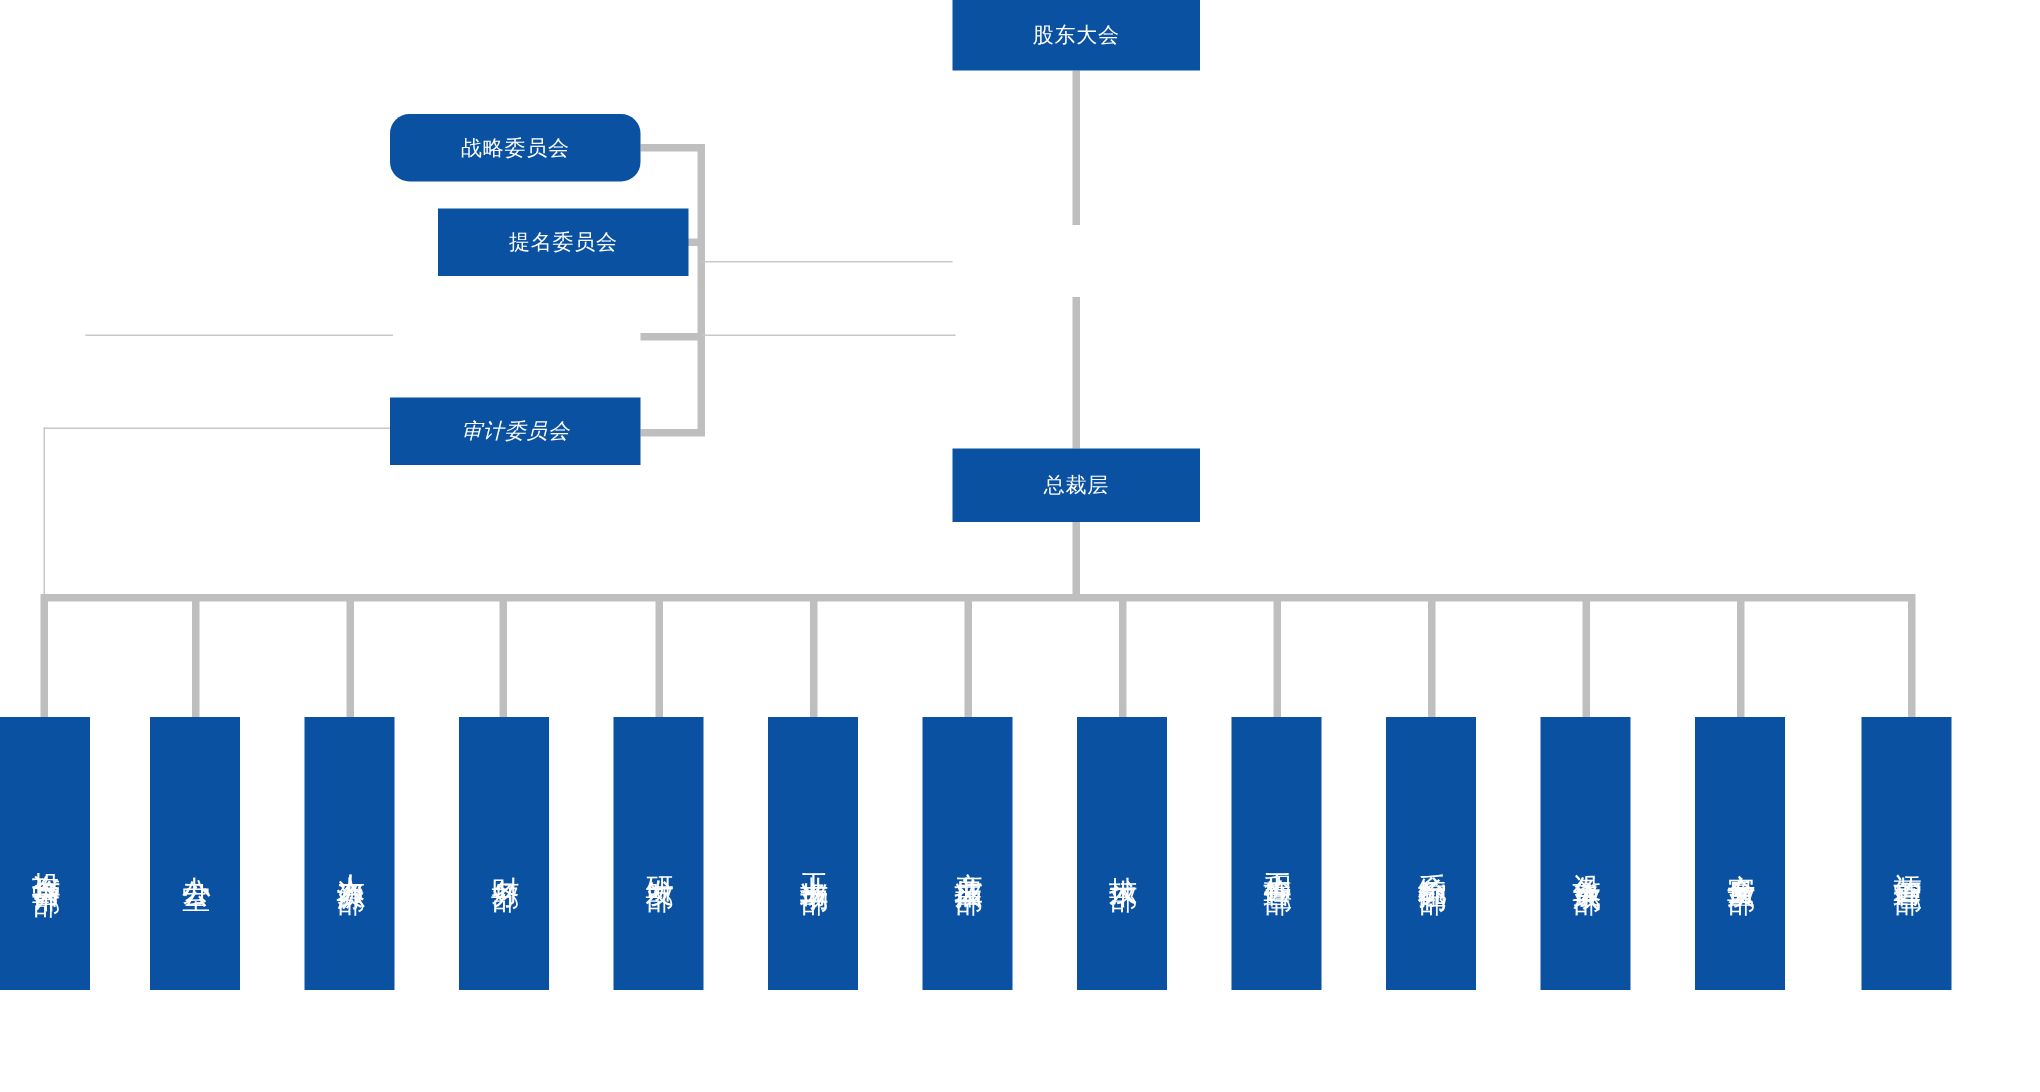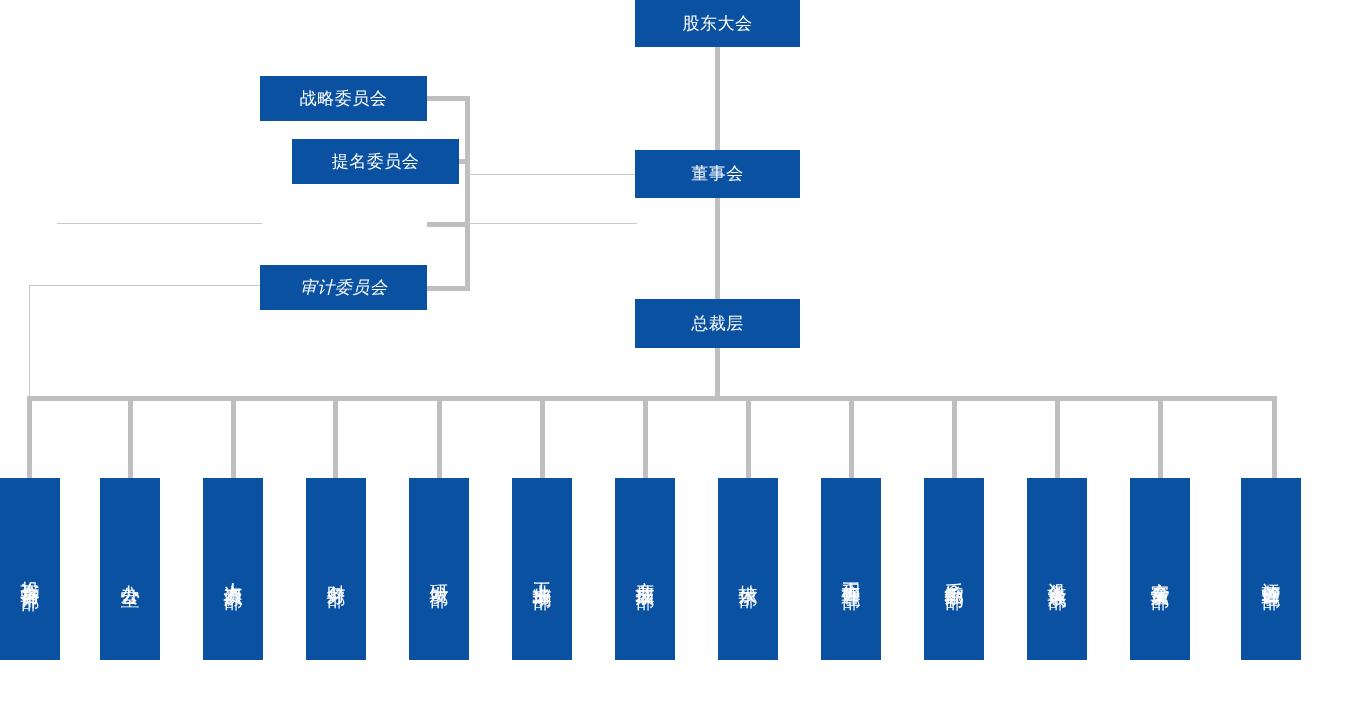--- a/index.html
+++ b/index.html
@@ -25,21 +25,21 @@
     display: flex;
     align-items: center;
     justify-content: center;
     text-align: center;
     box-sizing: border-box;
     z-index: 3;
     line-height: 1.25;
     letter-spacing: 0.5px;
   }
   .node.h {
-    font-size: 17px;
+    font-size: 14px;
   }
   .node.v {
     writing-mode: vertical-rl;
     text-orientation: upright;
     font-size: 19px;
     letter-spacing: 2px;
     padding-top: 6px;
   }
   .line {
     position: absolute;
@@ -89,25 +89,24 @@
   <div class="line thick-v" style="left:643px; top:396px; height:84px;"></div>
   <div class="line thick-v" style="left:746px; top:396px; height:84px;"></div>
   <div class="line thick-v" style="left:849px; top:396px; height:84px;"></div>
   <div class="line thick-v" style="left:952px; top:396px; height:84px;"></div>
   <div class="line thick-v" style="left:1055px; top:396px; height:84px;"></div>
   <div class="line thick-v" style="left:1158px; top:396px; height:84px;"></div>
   <div class="line thick-v" style="left:1272px; top:396px; height:84px;"></div>
 
   <div class="node h" style="left:635px; top:0px; width:165px; height:47px;">股东大会</div>
 
-  <div class="node h" style="left:635px; top:150px; width:165px; height:48px;">董事会</div>
 
   <div class="node h" style="left:635px; top:299px; width:165px; height:49px;">总裁层</div>
 
-  <div class="node h" style="left:260px; top:76px; width:167px; height:45px;">战略委员会</div>
+  <div class="node h" style="left:260px; top:76px; width:167px; height:45px;border-radius:13px;">战略委员会</div>
 
   <div class="node h" style="left:260px; top:139px; width:167px; height:45px;margin-left:32px;">提名委员会</div>
 
 
   <div class="node h" style="left:260px; top:265px; width:167px; height:45px;font-style:italic;">审计委员会</div>
 
   <div class="node v" style="left:0px; top:478px; width:60px; height:182px;">投资与审计部</div>
 
   <div class="node v" style="left:100px; top:478px; width:60px; height:182px;">办公室</div>
 

